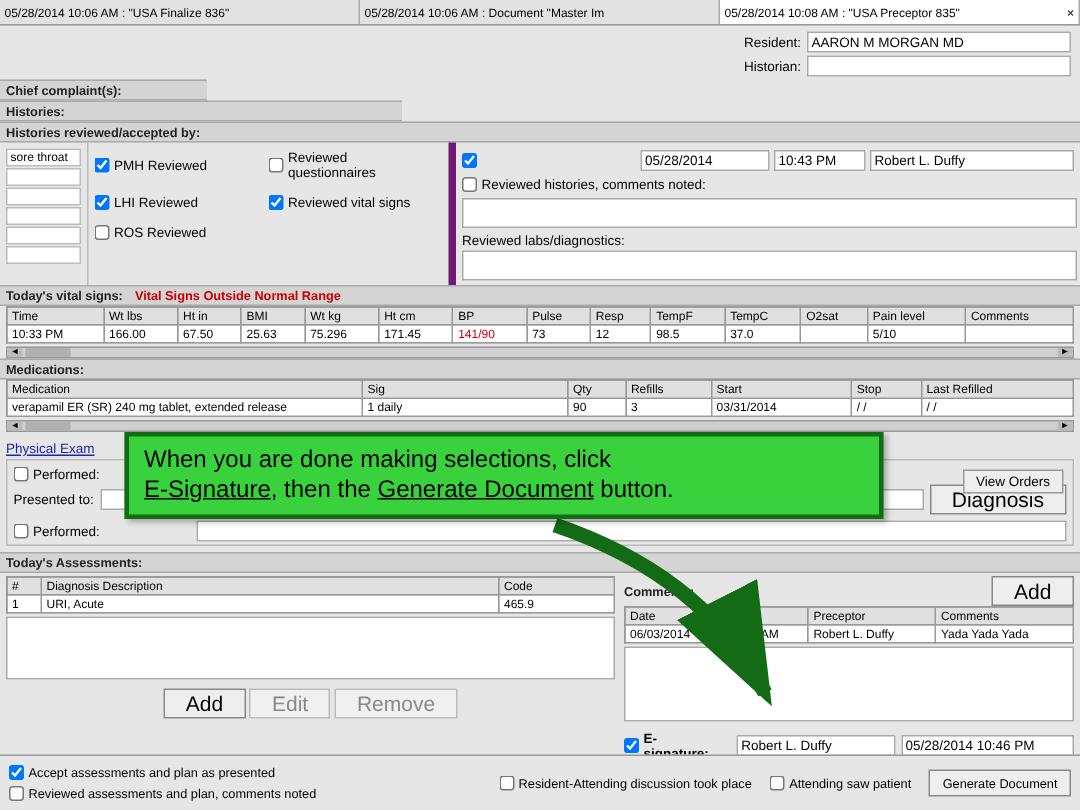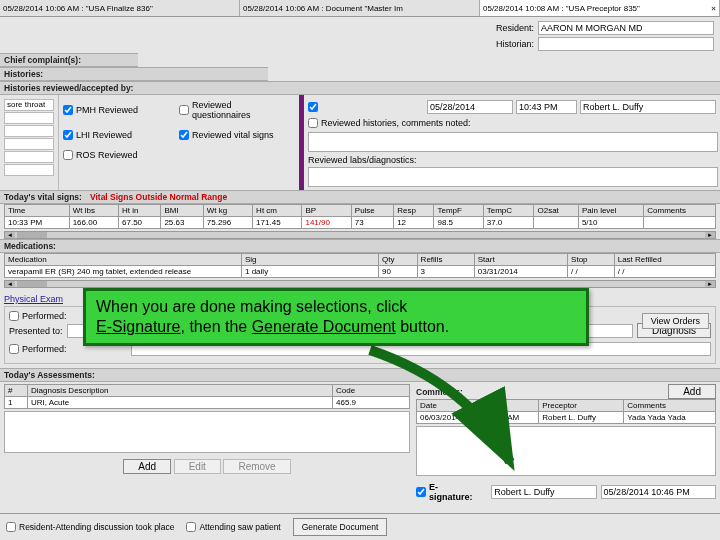--- a/index.html
+++ b/index.html
@@ -116,21 +116,21 @@
     position:absolute; right:6px; top:6px;
     padding:2px 8px; background:#eee; border:1px solid #999;
   }
 
   
   .assess-wrap { padding:2px 4px; display:flex; gap:6px; }
   .assess-left { flex:1; }
   .assess-right { width:300px; }
   .btn {
     display:inline-block; padding:1px 14px; background:#eee;
-    border:1px solid #888; font-size:10px; cursor:pointer;
+    border:1px solid #888; font-size:14px; cursor:pointer;
   }
   .btn.disabled { color:#888; border-color:#bbb; background:#f0f0f0; }
   .btnrow { text-align:center; margin:6px 0; }
   .commentarea { background:#fff; border:1px solid #aaa; height:48px; }
 
   
   .esig {
     display:flex; gap:4px; align-items:center; margin-top:4px; justify-content:flex-end;
   }
   .esig .val { }
@@ -428,20 +428,30 @@
             <input type="checkbox" checked="" style="">
             <span style="font-weight:bold;">E-signature:</span>
           </label>
         <span class="val" style="width:100px;">Robert L. Duffy</span>
         <span class="val" style="width:110px;">05/28/2014 10:46 PM</span>
       </div>
     </div>
   </div>
 
   <div class="bottombar">
+    <div class="left">
+      <label class="chk" style="min-width:auto;">
+          <input type="checkbox" checked="" style="">
+          <span>Accept assessments and plan as presented</span>
+        </label><br>
+      <label class="chk" style="min-width:auto;">
+          <input type="checkbox" style="">
+          <span>Reviewed assessments and plan, comments noted</span>
+        </label>
+    </div>
     <label class="chk" style="min-width:auto;">
         <input type="checkbox" style="">
         <span>Resident-Attending discussion took place</span>
       </label>
     <label class="chk" style="min-width:auto;">
         <input type="checkbox" style="">
         <span>Attending saw patient</span>
       </label>
     <span class="gendoc">Generate Document</span>
   </div>

